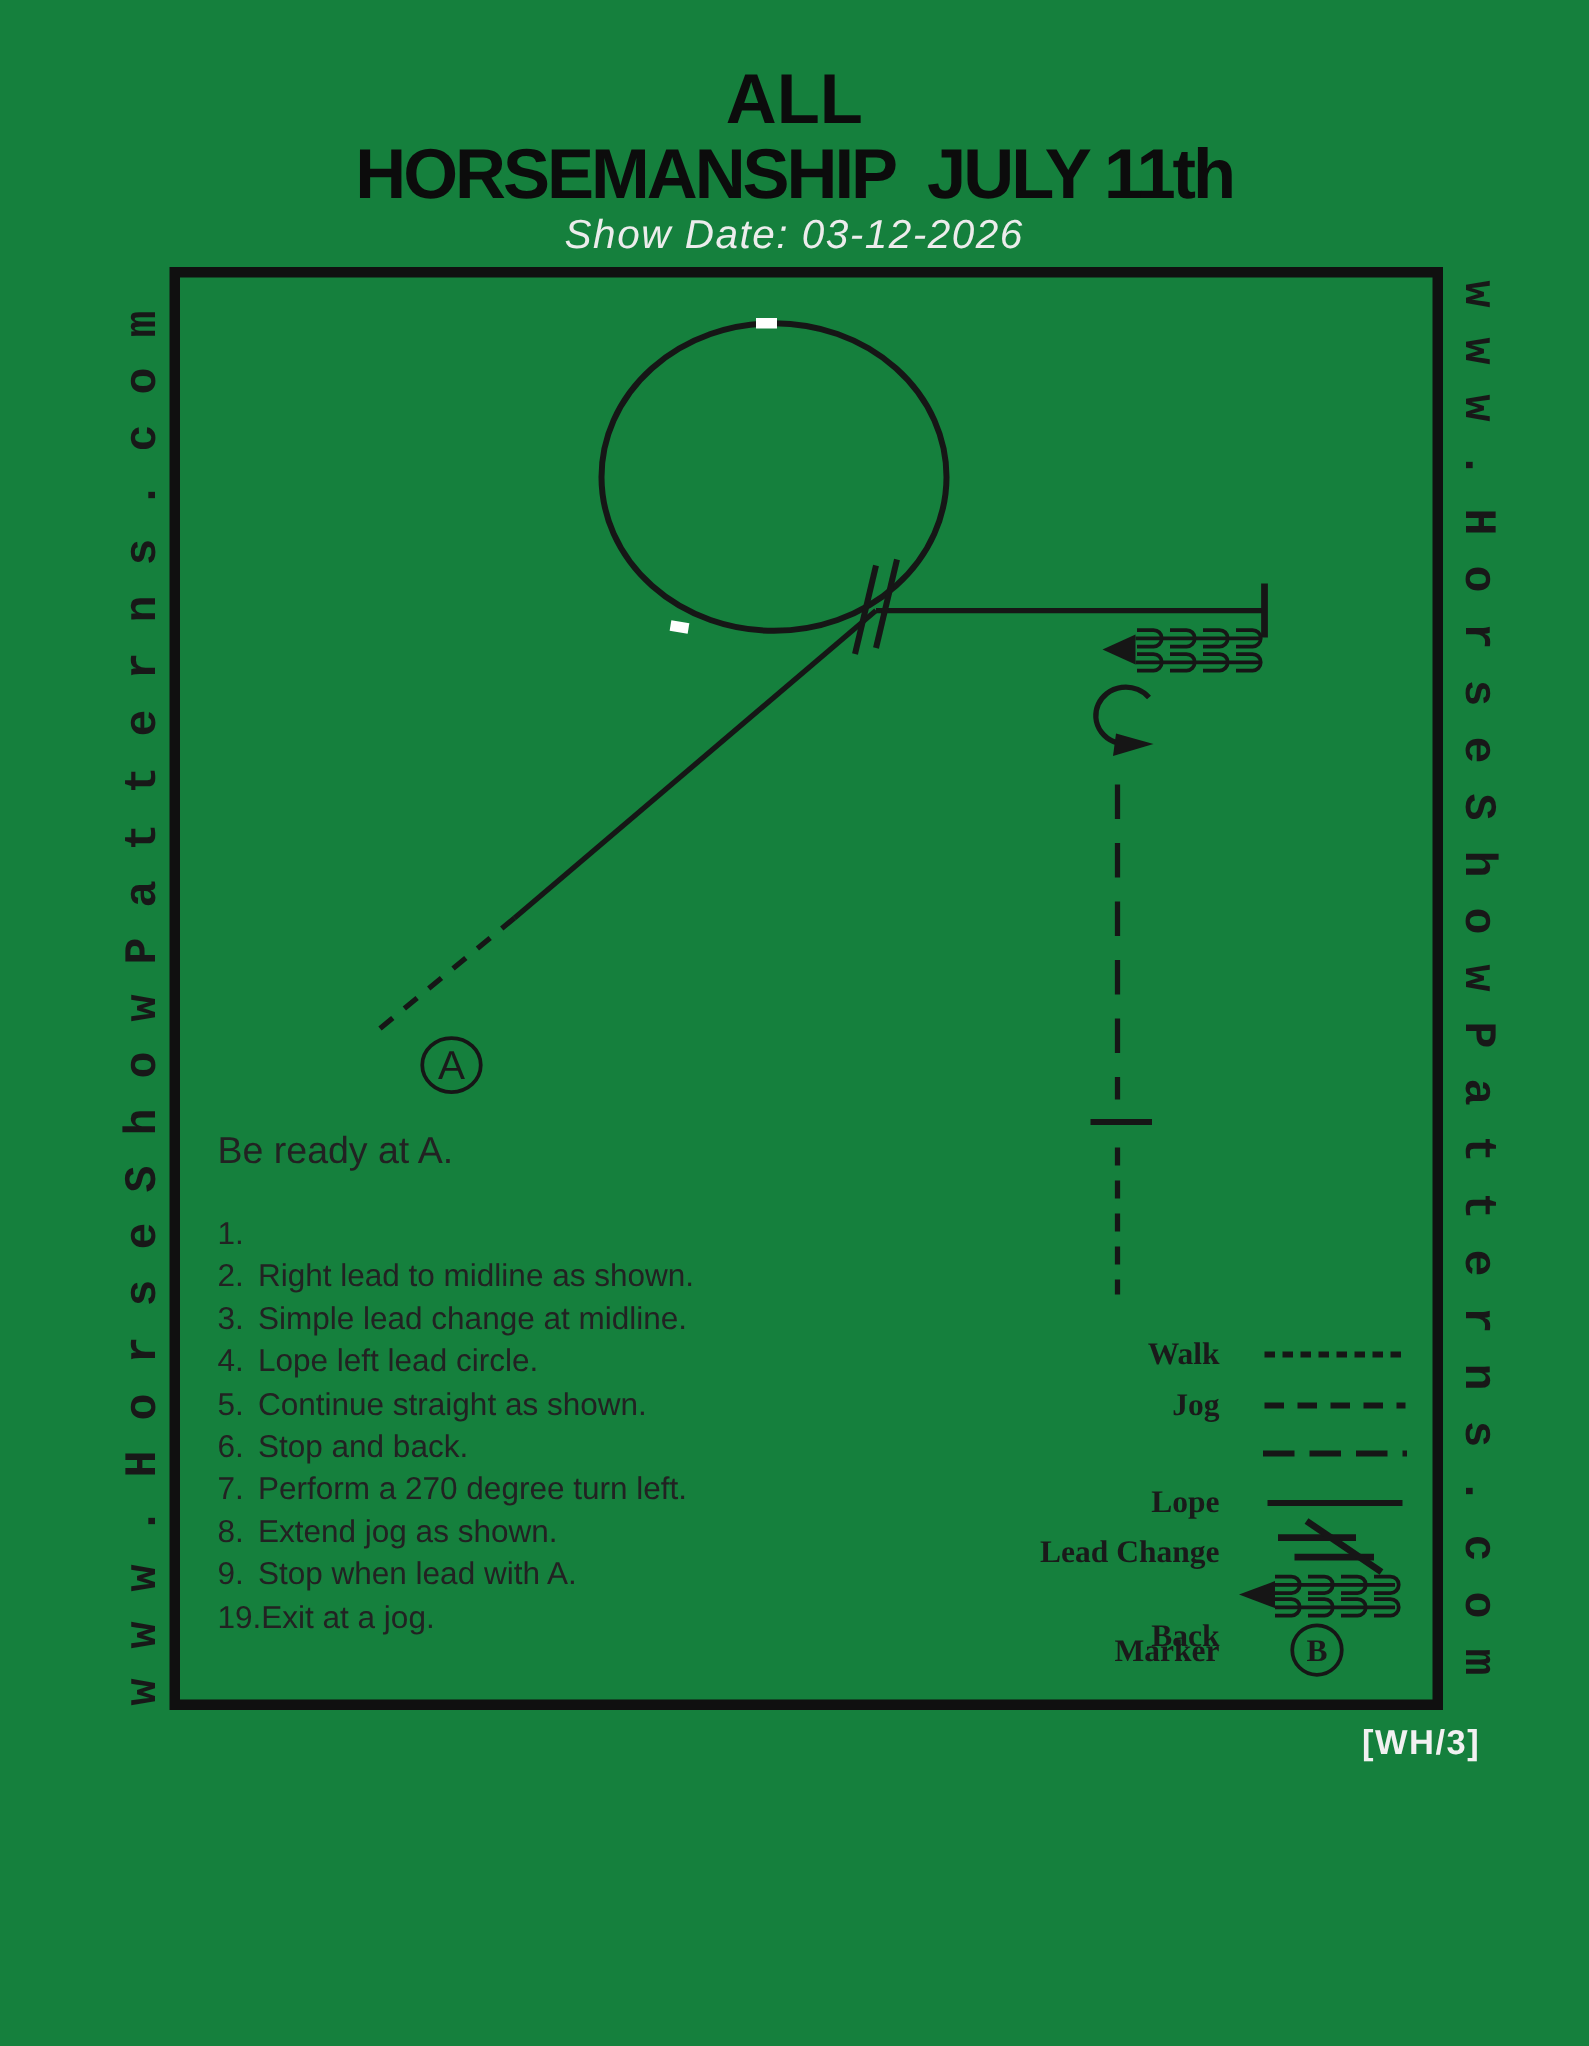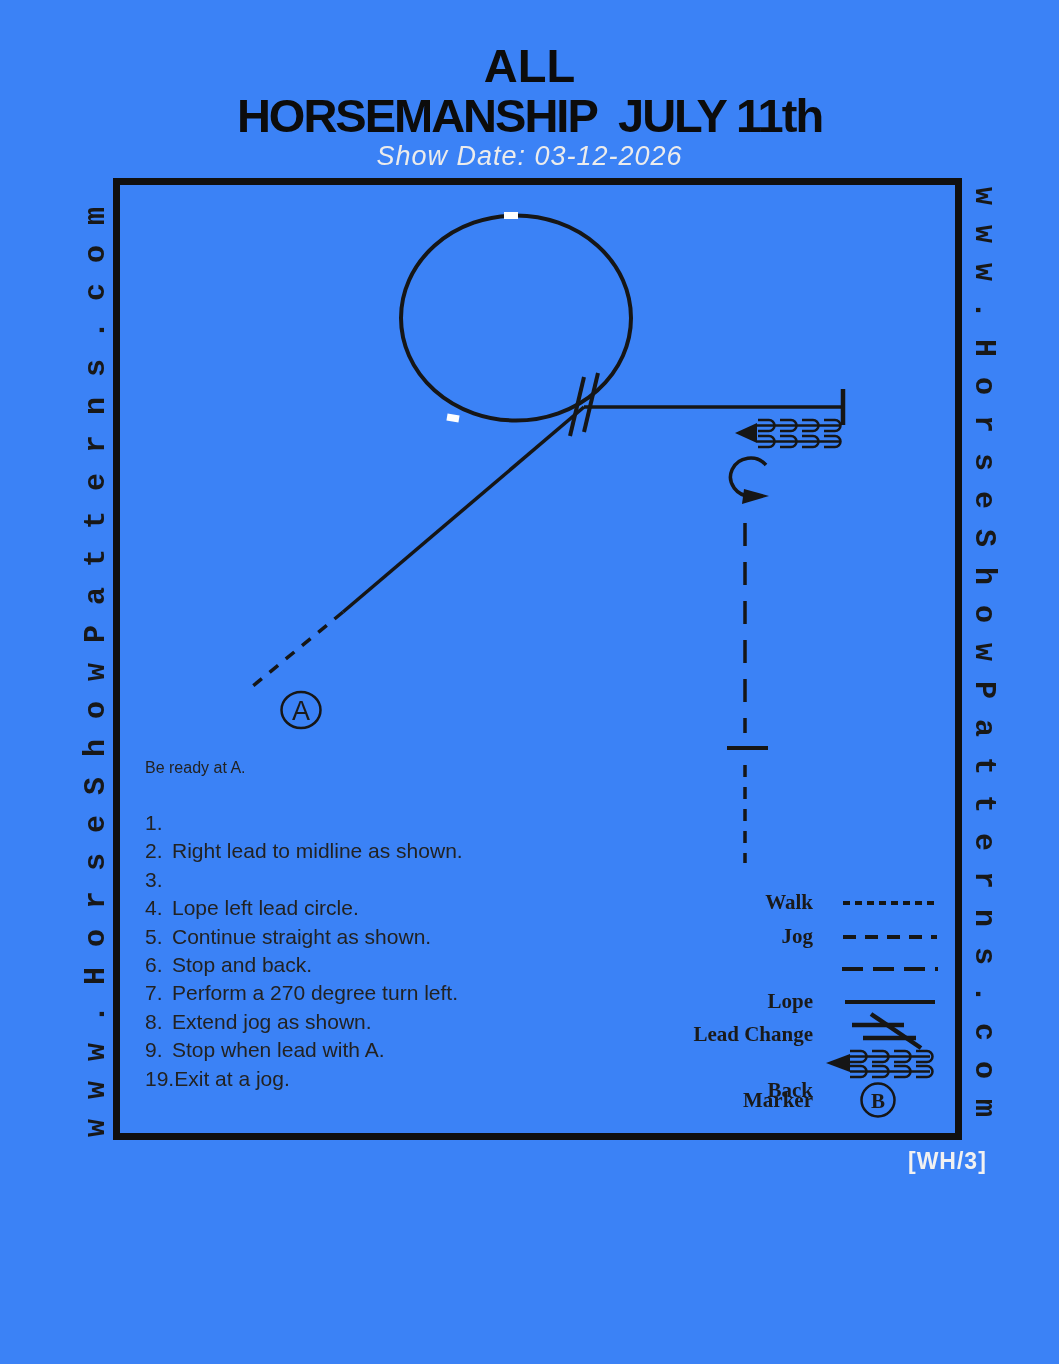--- a/index.html
+++ b/index.html
@@ -1,17 +1,17 @@
 <!DOCTYPE html>
 <html><head>
 <meta charset="utf-8">
 <style>
   html,body{margin:0;padding:0;background:#ffffff;}
   .page{
-    position:relative;width:1059px;height:1364px;background:#3b82f6;overflow:hidden;
+    position:relative;width:1059px;height:1364px;background:#15803d;overflow:hidden;
     font-family:"Liberation Sans","DejaVu Sans",sans-serif;color:#151515;
   }
   
   .title-block{position:absolute;left:0;top:40px;width:100%;text-align:center;}
   .title-line1{
     font-size:47px;font-weight:700;letter-spacing:0px;line-height:51px;color:#0c0c0c;
   }
   .title-line2{
     font-size:47px;font-weight:700;letter-spacing:-2px;line-height:50px;color:#0c0c0c;
     white-space:pre;
@@ -43,21 +43,21 @@
   .marker-letter{
     position:absolute;transform:translate(-50%,-50%);
     font-size:27px;color:#1a1a1a;
   }
   .marker-letter.b{
     font-family:"Liberation Serif","DejaVu Serif",serif;
     font-weight:700;font-size:21px;
   }
   
   .instructions{position:absolute;left:145px;top:755px;width:480px;color:#222;}
-  .inst-intro{font-size:16px;line-height:25px;}
+  .inst-intro{font-size:25px;line-height:25px;}
   .inst-list{margin-top:29px;}
   .inst-row{display:flex;line-height:28.4px;font-size:21px;}
   .inst-num{min-width:27px;}
   .inst-text{white-space:nowrap;}
   
   .legend-label{
     position:absolute;left:500px;width:313px;text-align:right;height:28px;line-height:28px;
     font-family:"Liberation Serif","DejaVu Serif",serif;font-weight:700;font-size:21px;color:#1a1a1a;
   }
 </style>
@@ -181,20 +181,21 @@
     <div class="inst-list">
       <div class="inst-row">
         <span class="inst-num">1.</span>
       </div>
       <div class="inst-row">
         <span class="inst-num">2.</span>
         <span class="inst-text">Right lead to midline as shown.</span>
       </div>
       <div class="inst-row">
         <span class="inst-num">3.</span>
+        <span class="inst-text">Simple lead change at midline.</span>
       </div>
       <div class="inst-row">
         <span class="inst-num">4.</span>
         <span class="inst-text">Lope left lead circle.</span>
       </div>
       <div class="inst-row">
         <span class="inst-num">5.</span>
         <span class="inst-text">Continue straight as shown.</span>
       </div>
       <div class="inst-row">

